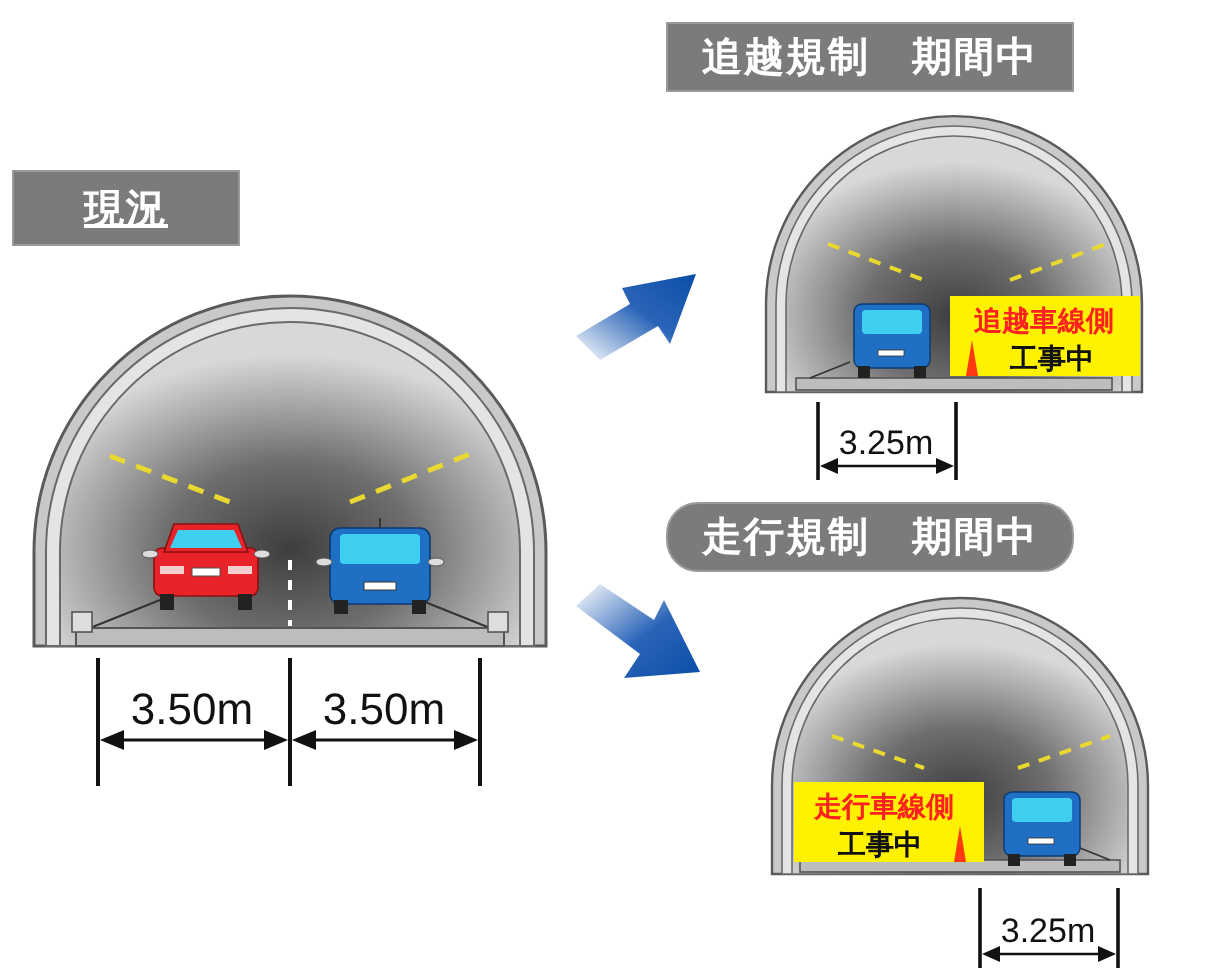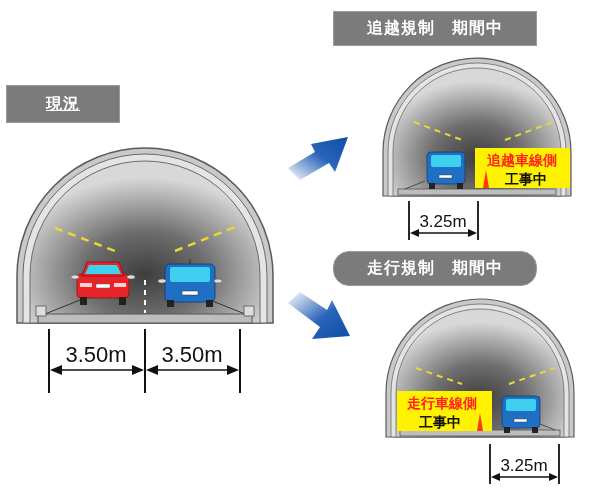--- a/index.html
+++ b/index.html
@@ -1,19 +1,19 @@
 <!DOCTYPE html>
 <html><head>
 <meta charset="utf-8">
 <style>
   html, body { margin:0; padding:0; background:#ffffff; }
   body { width:608px; height:490px; position:relative; overflow:hidden;
          font-family:"DejaVu Sans","Liberation Sans",sans-serif; }
   .label-box { position:absolute; background:#7b7b7b; color:#ffffff;
-               font-weight:bold; font-size:16px; display:flex; align-items:center;
+               font-weight:bold; font-size:20px; display:flex; align-items:center;
                justify-content:center; letter-spacing:1px; border:1px solid #9a9a9a;
                box-sizing:border-box; }
   svg { position:absolute; left:0; top:0; }
   .dim-text { font-family:"Liberation Sans","DejaVu Sans",sans-serif; }
 </style>
 </head>
 <body>
 
 <div class="label-box" style="left:6px;top:85px;width:114px;height:38px;text-decoration:underline;">
   <span>現況</span>

